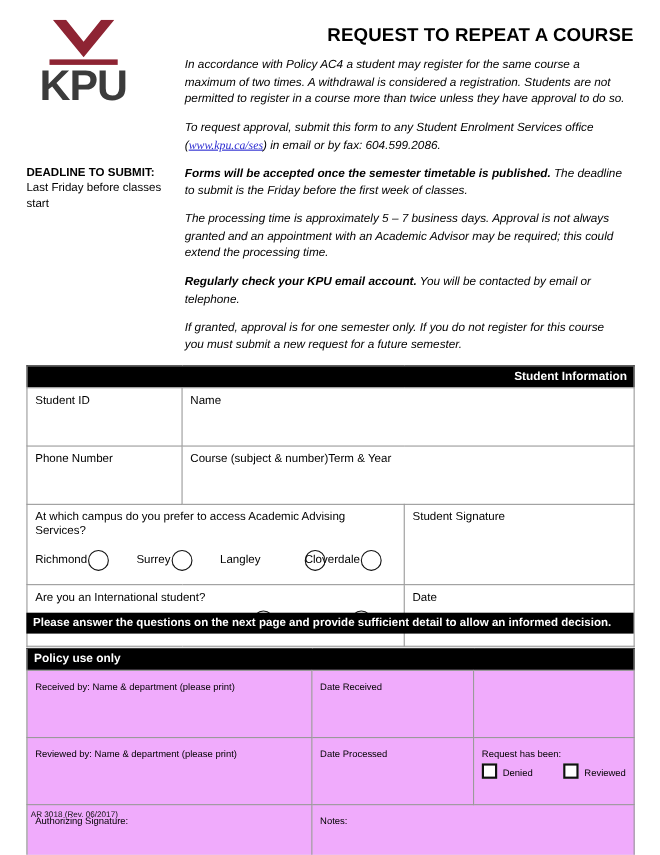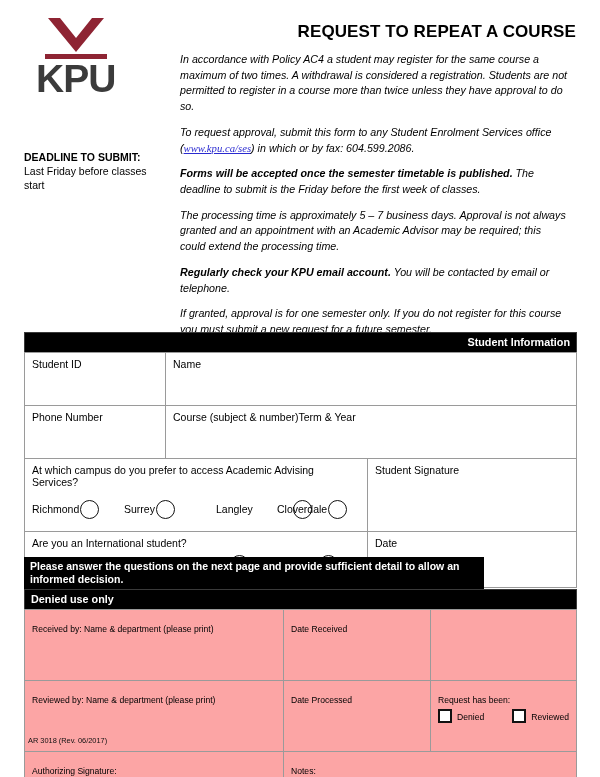--- a/index.html
+++ b/index.html
@@ -89,21 +89,21 @@
   .intro {
     position: absolute;
     left: 168px;
     top: 52px;
     width: 400px;
     font-size: 10.7px;
     line-height: 1.47;
     font-style: italic;
   }
   .intro p {
-    margin: 0 0 10px 12px;
+    margin: 0 0 10px 0;
   }
   .intro p:last-child { margin-bottom: 0; }
   .intro b { font-weight: bold; }
   .intro a {
     color: #2a2ad0;
     text-decoration: underline;
     font-family: Liberation Serif, serif;
   }
 
   
@@ -173,21 +173,21 @@
     position: relative;
     height: 26px;
     margin-top: 6px;
   }
 
   
   .banner {
     position: absolute;
     left: 24px;
     top: 557px;
-    width: 460px;
+    width: 552px;
     background: #000;
     color: #fff;
     font-weight: bold;
     font-size: 10.5px;
     padding: 3px 6px;
     box-sizing: border-box;
     line-height: 1.25;
   }
 
   
@@ -199,22 +199,22 @@
     background: #d9d9d9;
   }
   #office-table tr.headrow td {
     border: none;
     padding: 0;
     background: #000;
   }
   #office-table td {
     border: 1px solid #9a9a9a;
     vertical-align: top;
-    padding: 14px 7px;
-    background: #fca5a5;
+    padding: 9px 7px;
+    background: #f0abfc;
     font-size: 8.6px;
     line-height: 1.3;
   }
 
   .check-row {
     margin-top: 3px;
     display: flex;
     align-items: flex-end;
     gap: 5px;
   }
@@ -253,21 +253,21 @@
 
     <div class="doc-title">REQUEST TO REPEAT A COURSE</div>
 
     <div class="deadline">
       <span class="dl-title">DEADLINE TO SUBMIT:</span><br>
       <span>Last Friday before classes start</span>
     </div>
 
     <div class="intro">
       <p>In accordance with Policy AC4 a student may register for the same course a maximum of two times. A withdrawal is considered a registration. Students are not permitted to register in a course more than twice unless they have approval to do so.</p>
-      <p><span>To request approval, submit this form to any Student Enrolment Services office (</span><a href="#">www.kpu.ca/ses</a><span>) in which or by fax: 604.599.2086.</span></p>
+      <p><span>To request approval, submit this form to any Student Enrolment Services office (</span><a href="#">www.kpu.ca/ses</a><span>) in email or by fax: 604.599.2086.</span></p>
       <p><b>Forms will be accepted once the semester timetable is published.</b><span>  The deadline to submit is the Friday before the first week of classes.</span></p>
       <p>The processing time is approximately 5 – 7 business days. Approval is not always granted and an appointment with an Academic Advisor may be required; this could extend the processing time.</p>
       <p><b>Regularly check your KPU email account.</b><span> You will be contacted by email or telephone.</span></p>
       <p>If granted, approval is for one semester only. If you do not register for this course you must submit a new request for a future semester.</p>
     </div>
   </div>
 
   <table class="tbl" id="student-table">
     <colgroup>
       <col style="width:141px">
@@ -308,21 +308,21 @@
           <span class="cell-label">At which campus do you prefer to access Academic Advising Services?</span>
           <div class="campus-row">
             <div class="campus-opt" style="left:0px;">
               <span>Richmond</span>
               <span class="radio"></span>
             </div>
             <div class="campus-opt" style="left:92px;">
               <span>Surrey</span>
               <span class="radio"></span>
             </div>
-            <div class="campus-opt" style="left:184px;gap:40px;">
+            <div class="campus-opt" style="left:168px;gap:40px;">
               <span>Langley</span>
               <span class="radio"></span>
             </div>
             <div class="campus-opt" style="left:245px;">
               <span>Cloverdale</span>
               <span class="radio"></span>
             </div>
           </div>
         </td>
         <td>
@@ -356,21 +356,21 @@
 
   <table class="tbl" id="office-table">
     <colgroup>
       <col style="width:259px">
       <col style="width:147px">
       <col style="width:146px">
     </colgroup>
     <tbody>
       <tr class="headrow">
         <td colspan="3">
-          <div class="section-head">Denied use only</div>
+          <div class="section-head">Policy use only</div>
         </td>
       </tr>
       <tr>
         <td style="height:42px">
           <span class="cell-label">Received by: Name &amp; department (please print)</span>
           <span></span>
         </td>
         <td>
           <span class="cell-label">Date Received</span>
           <span></span>

